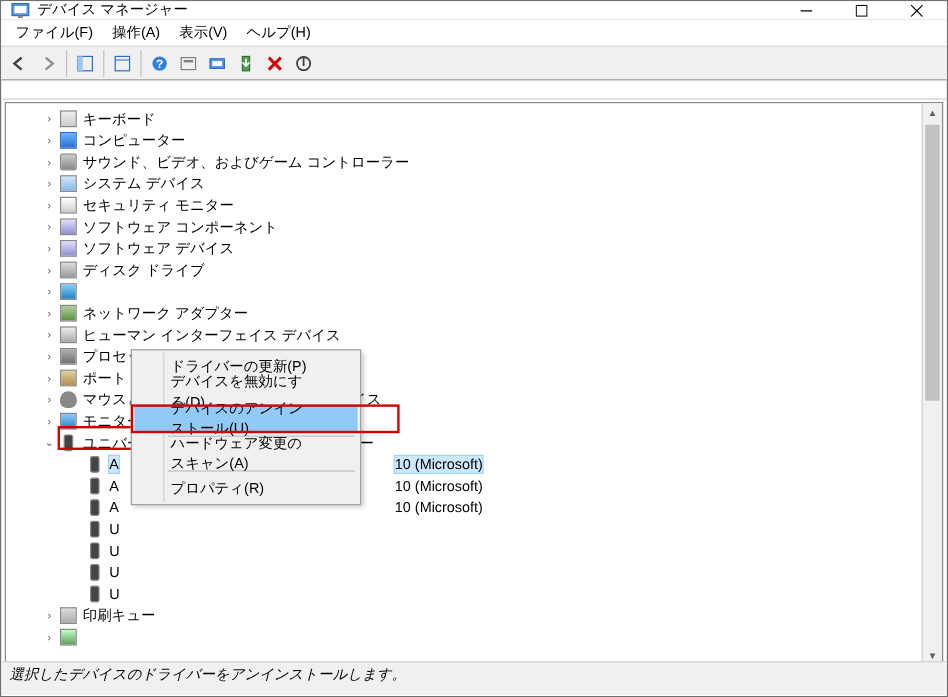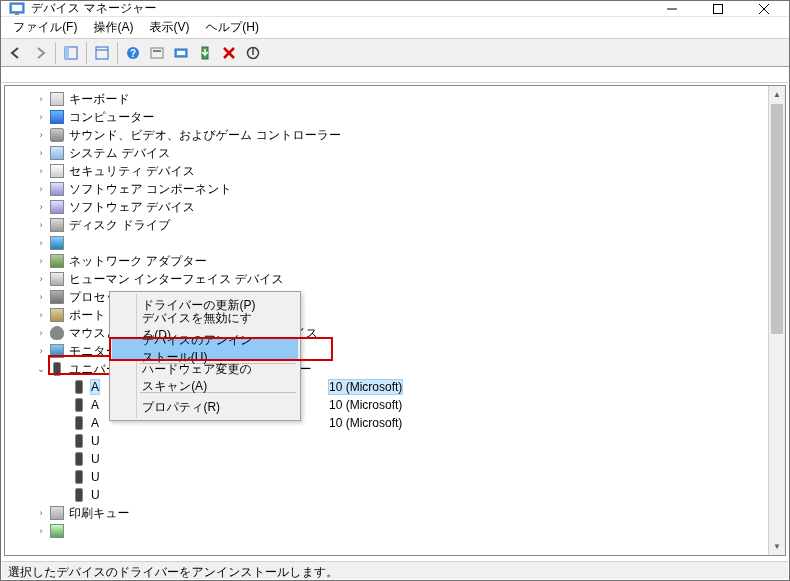--- a/index.html
+++ b/index.html
@@ -124,25 +124,26 @@
     font-size: 12px;
     position: relative;
   }
   .cm-row.selected { background: #91c9f7; }
   .cm-sep { height: 1px; background: #c0c0c0; margin: 3px 2px 3px 28px; }
   .context-menu::before{
     content:""; position:absolute; left:26px; top:2px; bottom:2px; width:1px; background:#d0d0d0;
   }
   
   .statusbar {
-    position: absolute; left: 1px; right: 1px; bottom: 1px; height: 18px;
+    position: absolute; left: 1px; right: 1px; bottom: 1px; height: 28px;
     background: #f0f0f0;
     border-top: 1px solid #d0d0d0;
     font-size: 12px;
     padding: 2px 6px;
+    font-style: italic;
   }
   
   .di { width:14px; height:14px; border:1px solid #888; }
   .di-kb   { background: linear-gradient(#eee,#ccc); }
   .di-pc   { background: linear-gradient(#6bb5ff,#2a6bd0); border-color:#2a6bd0;}
   .di-aud  { background: linear-gradient(#ccc,#888); border-radius:2px;}
   .di-sys  { background: linear-gradient(#d0e8ff,#88b8e8);}
   .di-sec  { background: linear-gradient(#fff,#ccc);}
   .di-sw   { background: linear-gradient(#e0e0ff,#9090d0);}
   .di-disk { background: linear-gradient(#ddd,#999);}
@@ -289,21 +290,21 @@
           <span class="ticon">
             <span class="di di-sys"></span>
           </span>
           <span class="tlabel">システム デバイス</span>
         </div>
         <div class="tree-row indent-1">
           <span class="expander">›</span>
           <span class="ticon">
             <span class="di di-sec"></span>
           </span>
-          <span class="tlabel">セキュリティ デバイス</span>
+          <span class="tlabel">セキュリティ モニター</span>
         </div>
         <div class="tree-row indent-1">
           <span class="expander">›</span>
           <span class="ticon">
             <span class="di di-sw"></span>
           </span>
           <span class="tlabel">ソフトウェア コンポーネント</span>
         </div>
         <div class="tree-row indent-1">
           <span class="expander">›</span>

